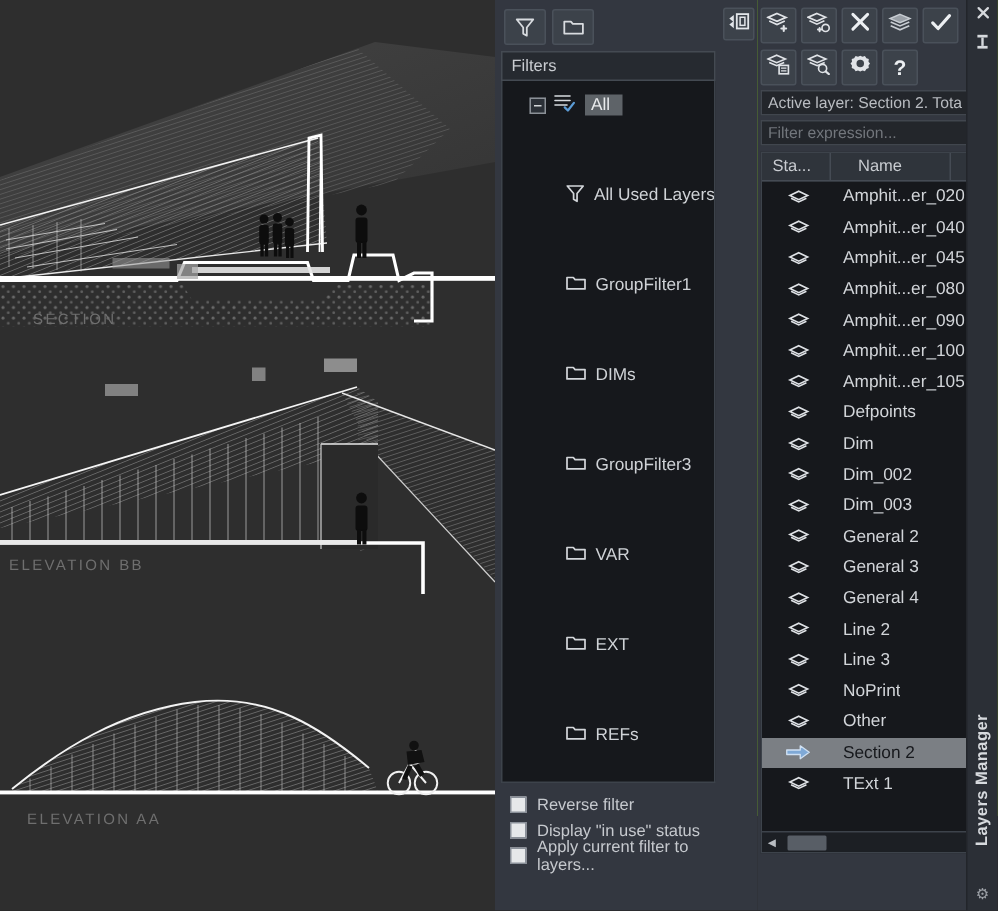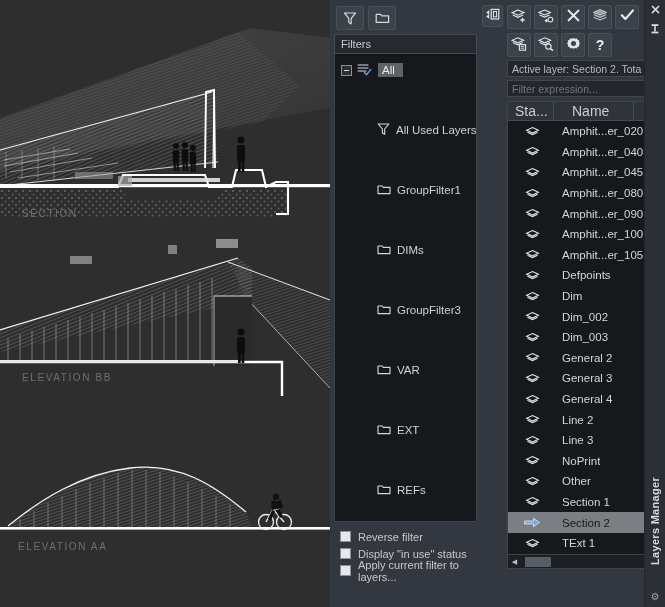--- a/index.html
+++ b/index.html
@@ -71,21 +71,21 @@
     border-top: none;
     height: 468px;
     overflow: hidden;
     padding: 6px 0 0 0;
   }
   .tree-row {
     display: flex; align-items: center;
     height: 20px;
     font-size: 11.5px;
     color: #cfd2d6;
-    padding-left: 6px;
+    padding-left: 18px;
     cursor: pointer;
     white-space: nowrap;
   }
   .tree-row.child { padding-left: 42px; margin-top: 40px; }
   .tree-row .lbl { margin-left: 6px; }
   .tree-row.sel .lbl {
     background: #5e6368; color: #e8eaec;
     padding: 1px 8px 1px 4px;
   }
   .expander {
@@ -167,21 +167,21 @@
     position: relative;
     overflow: hidden;
   }
   .grid-head {
     display: flex; height: 19px;
     background: #2f343b;
     border-bottom: 1px solid #454b54;
     position: relative;
   }
   .gh {
-    color: #c9ccd1; font-size: 14px;
+    color: #c9ccd1; font-size: 11px;
     line-height: 19px;
     padding-left: 7px;
     border-right: 1px solid #454b54;
     overflow: hidden; white-space: nowrap;
     cursor: pointer;
   }
   .gh.sta { width: 46px; }
   .gh.name { width: 80px; padding-left: 18px; }
   .gh.more { width: 20px; border-right: none; }
   .rows { position: relative; height: 447px; overflow: hidden; }
@@ -426,21 +426,21 @@
         <g fill="#111111">
           <circle cx="276" cy="497" r="3.2"></circle>
           <path d="M271,501 L281,500 L283,508 L272,510 Z"></path>
           <path d="M272,510 L268,519 L271,520 L275,511 Z"></path>
           <path d="M279,509 L283,516 L280,518 L276,511 Z"></path>
         </g>
       </g>
     </svg>
 
     <div class="dwg-label" style="left:22px; top:208px;">SECTION</div>
-    <div class="dwg-label" style="left:22px; top:372px;">ELEVATION  BB</div>
+    <div class="dwg-label" style="left:6px; top:372px;">ELEVATION  BB</div>
     <div class="dwg-label" style="left:18px; top:541px;">ELEVATION  AA</div>
   </div>
 
   <div id="palette">
 
     <div id="filters-col">
       <div class="tb-row">
         <div class="tb-btn">
           <span>
             <svg width="14" height="15" viewBox="0 0 14 15">
@@ -860,29 +860,20 @@
           <div class="row">
             <span class="icn">
               <svg width="15" height="11" viewBox="0 0 15 11">
                   <path d="M7.5 1.5 L13.4 4.3 L7.5 7.1 L1.6 4.3 Z" fill="none" stroke="#dfe2e6" stroke-width="1.1"></path>
                   <path d="M2.4 6.2 L7.5 8.6 L12.6 6.2" fill="none" stroke="#dfe2e6" stroke-width="1.1"></path>
                 </svg>
             </span>
             <span class="nm">Other</span>
           </div>
 
-          <div class="row">
-            <span class="icn">
-              <svg width="15" height="11" viewBox="0 0 15 11">
-                  <path d="M7.5 1.5 L13.4 4.3 L7.5 7.1 L1.6 4.3 Z" fill="none" stroke="#dfe2e6" stroke-width="1.1"></path>
-                  <path d="M2.4 6.2 L7.5 8.6 L12.6 6.2" fill="none" stroke="#dfe2e6" stroke-width="1.1"></path>
-                </svg>
-            </span>
-            <span class="nm">Section 1</span>
-          </div>
 
           <div class="row active">
             <span class="icn">
               <svg width="18" height="13" viewBox="0 0 18 13">
                 <path d="M1.5 5 H10.5 V2.2 L16.5 6.5 L10.5 10.8 V8 H1.5 Z" fill="#7fa9d6" stroke="#cfe0f2" stroke-width="0.9" stroke-linejoin="round"></path>
               </svg>
             </span>
             <span class="nm">Section 2</span>
           </div>
 

